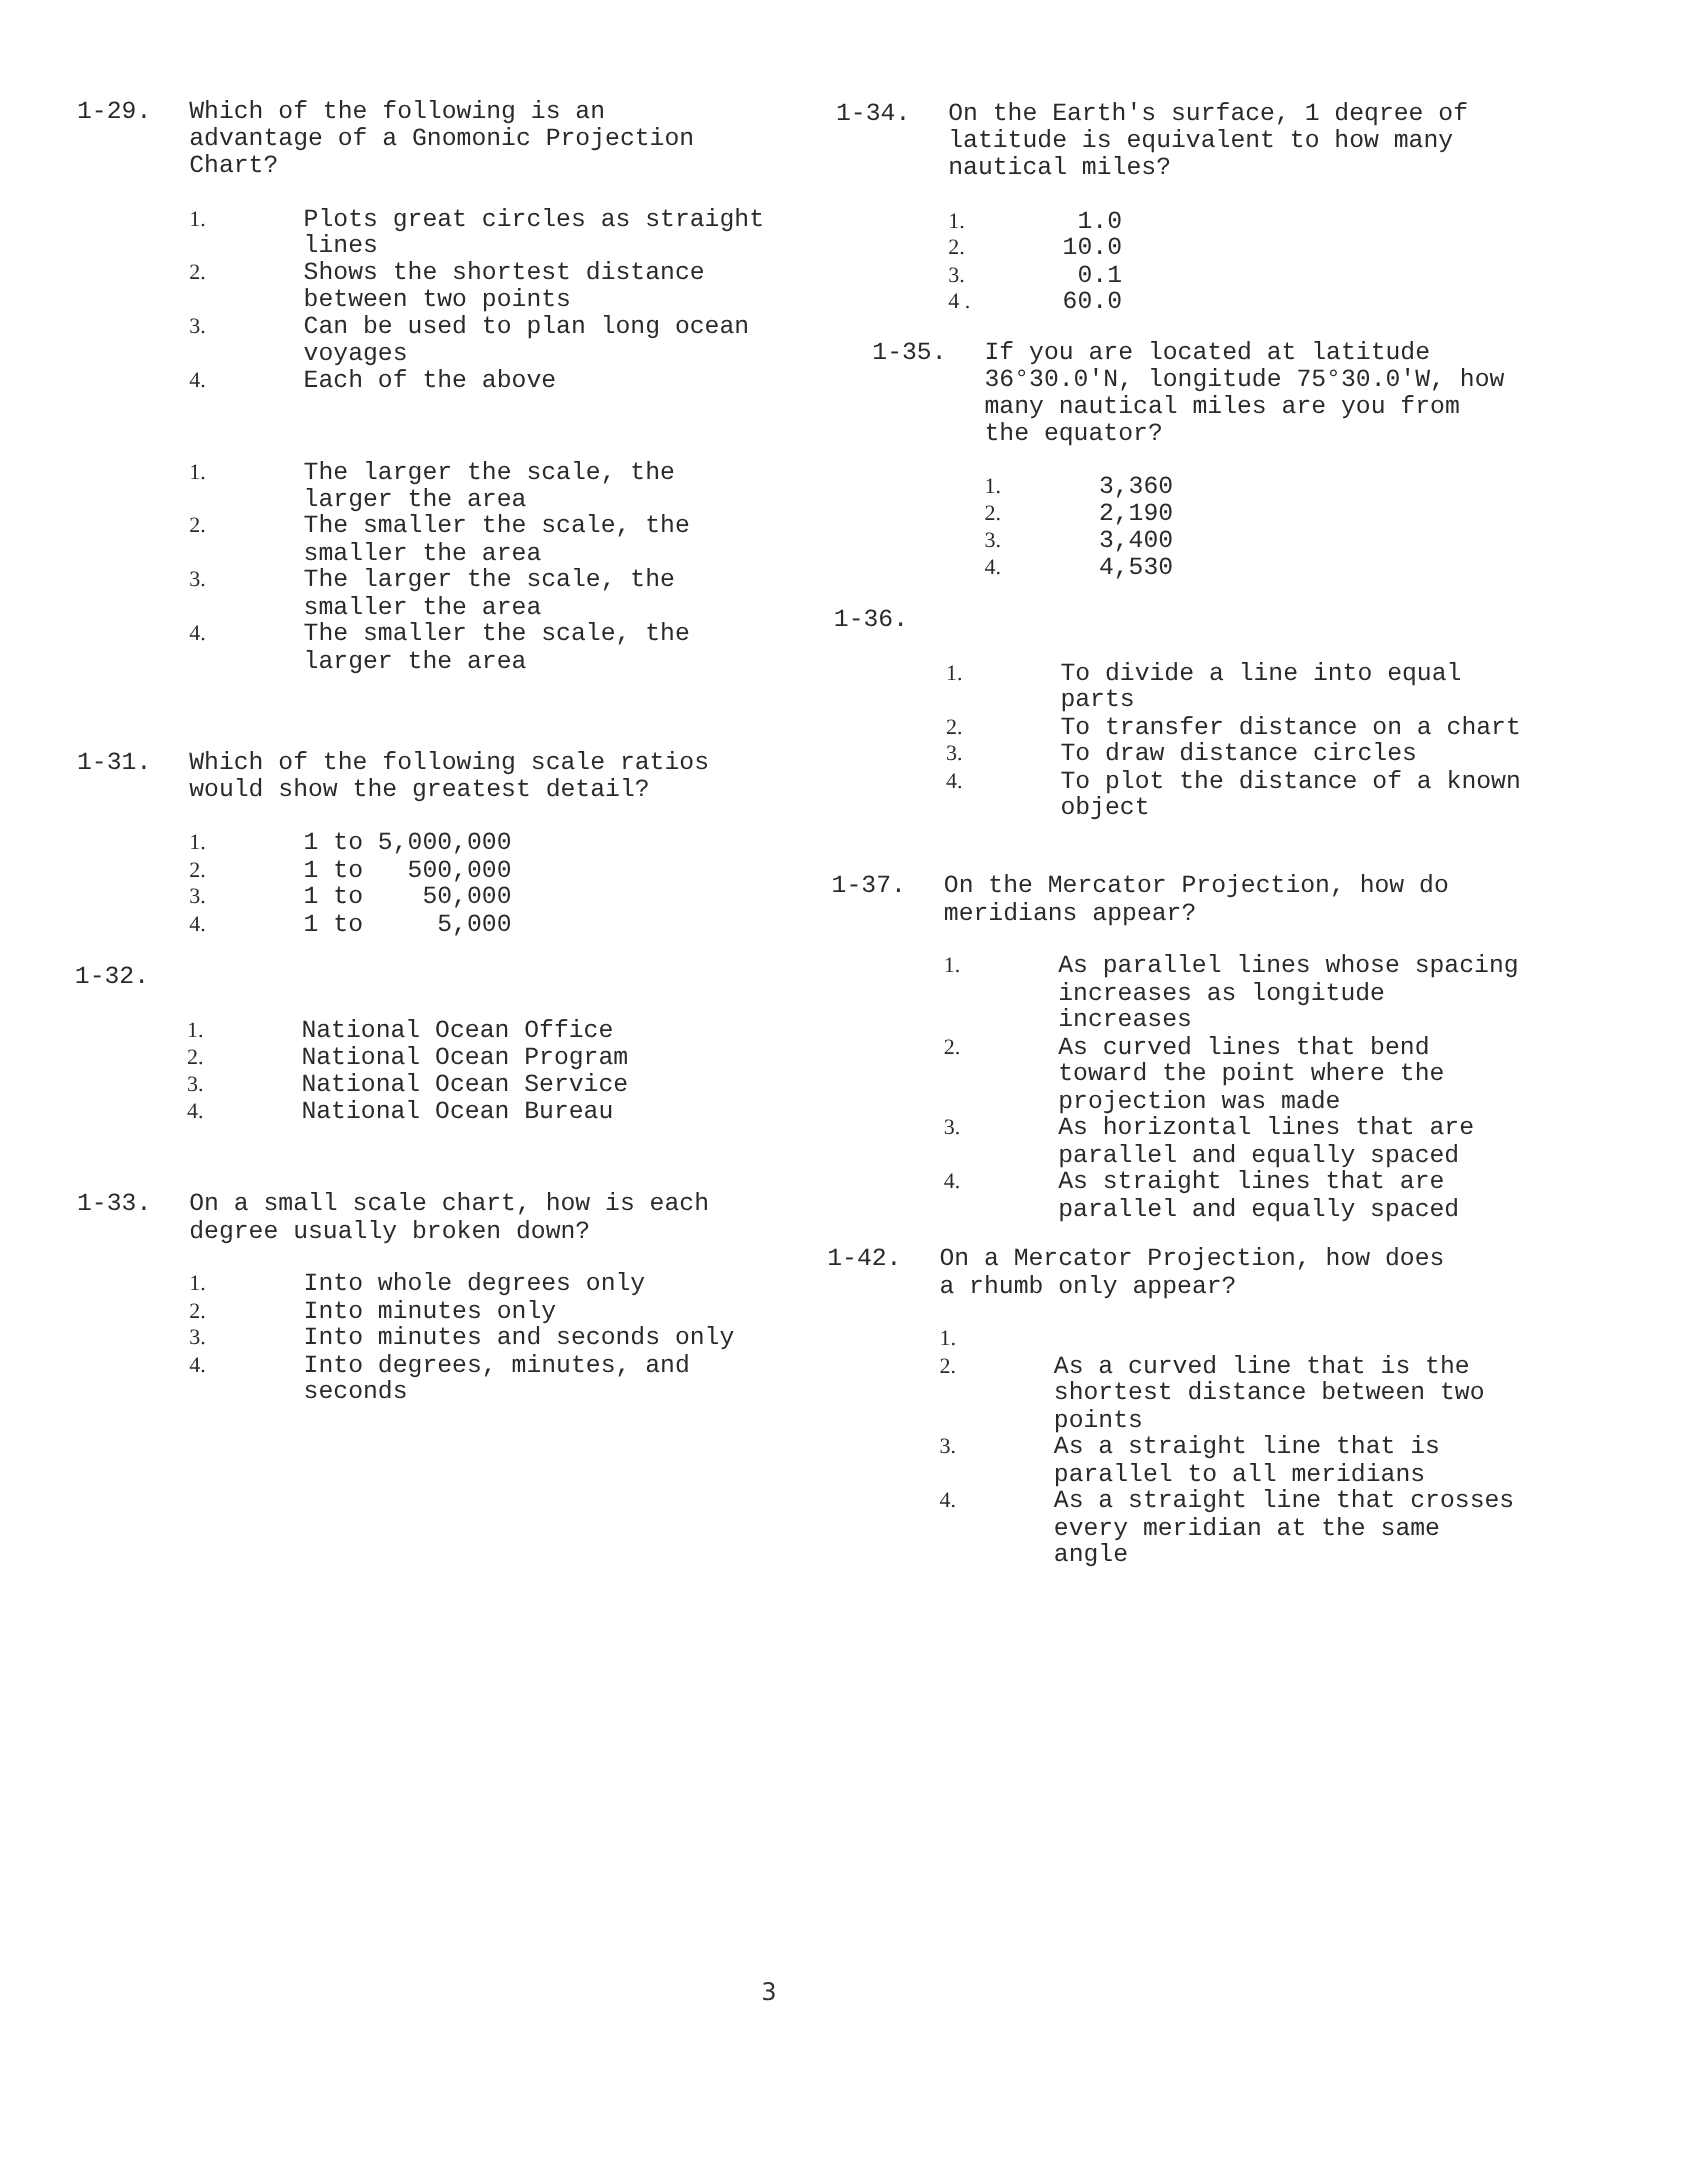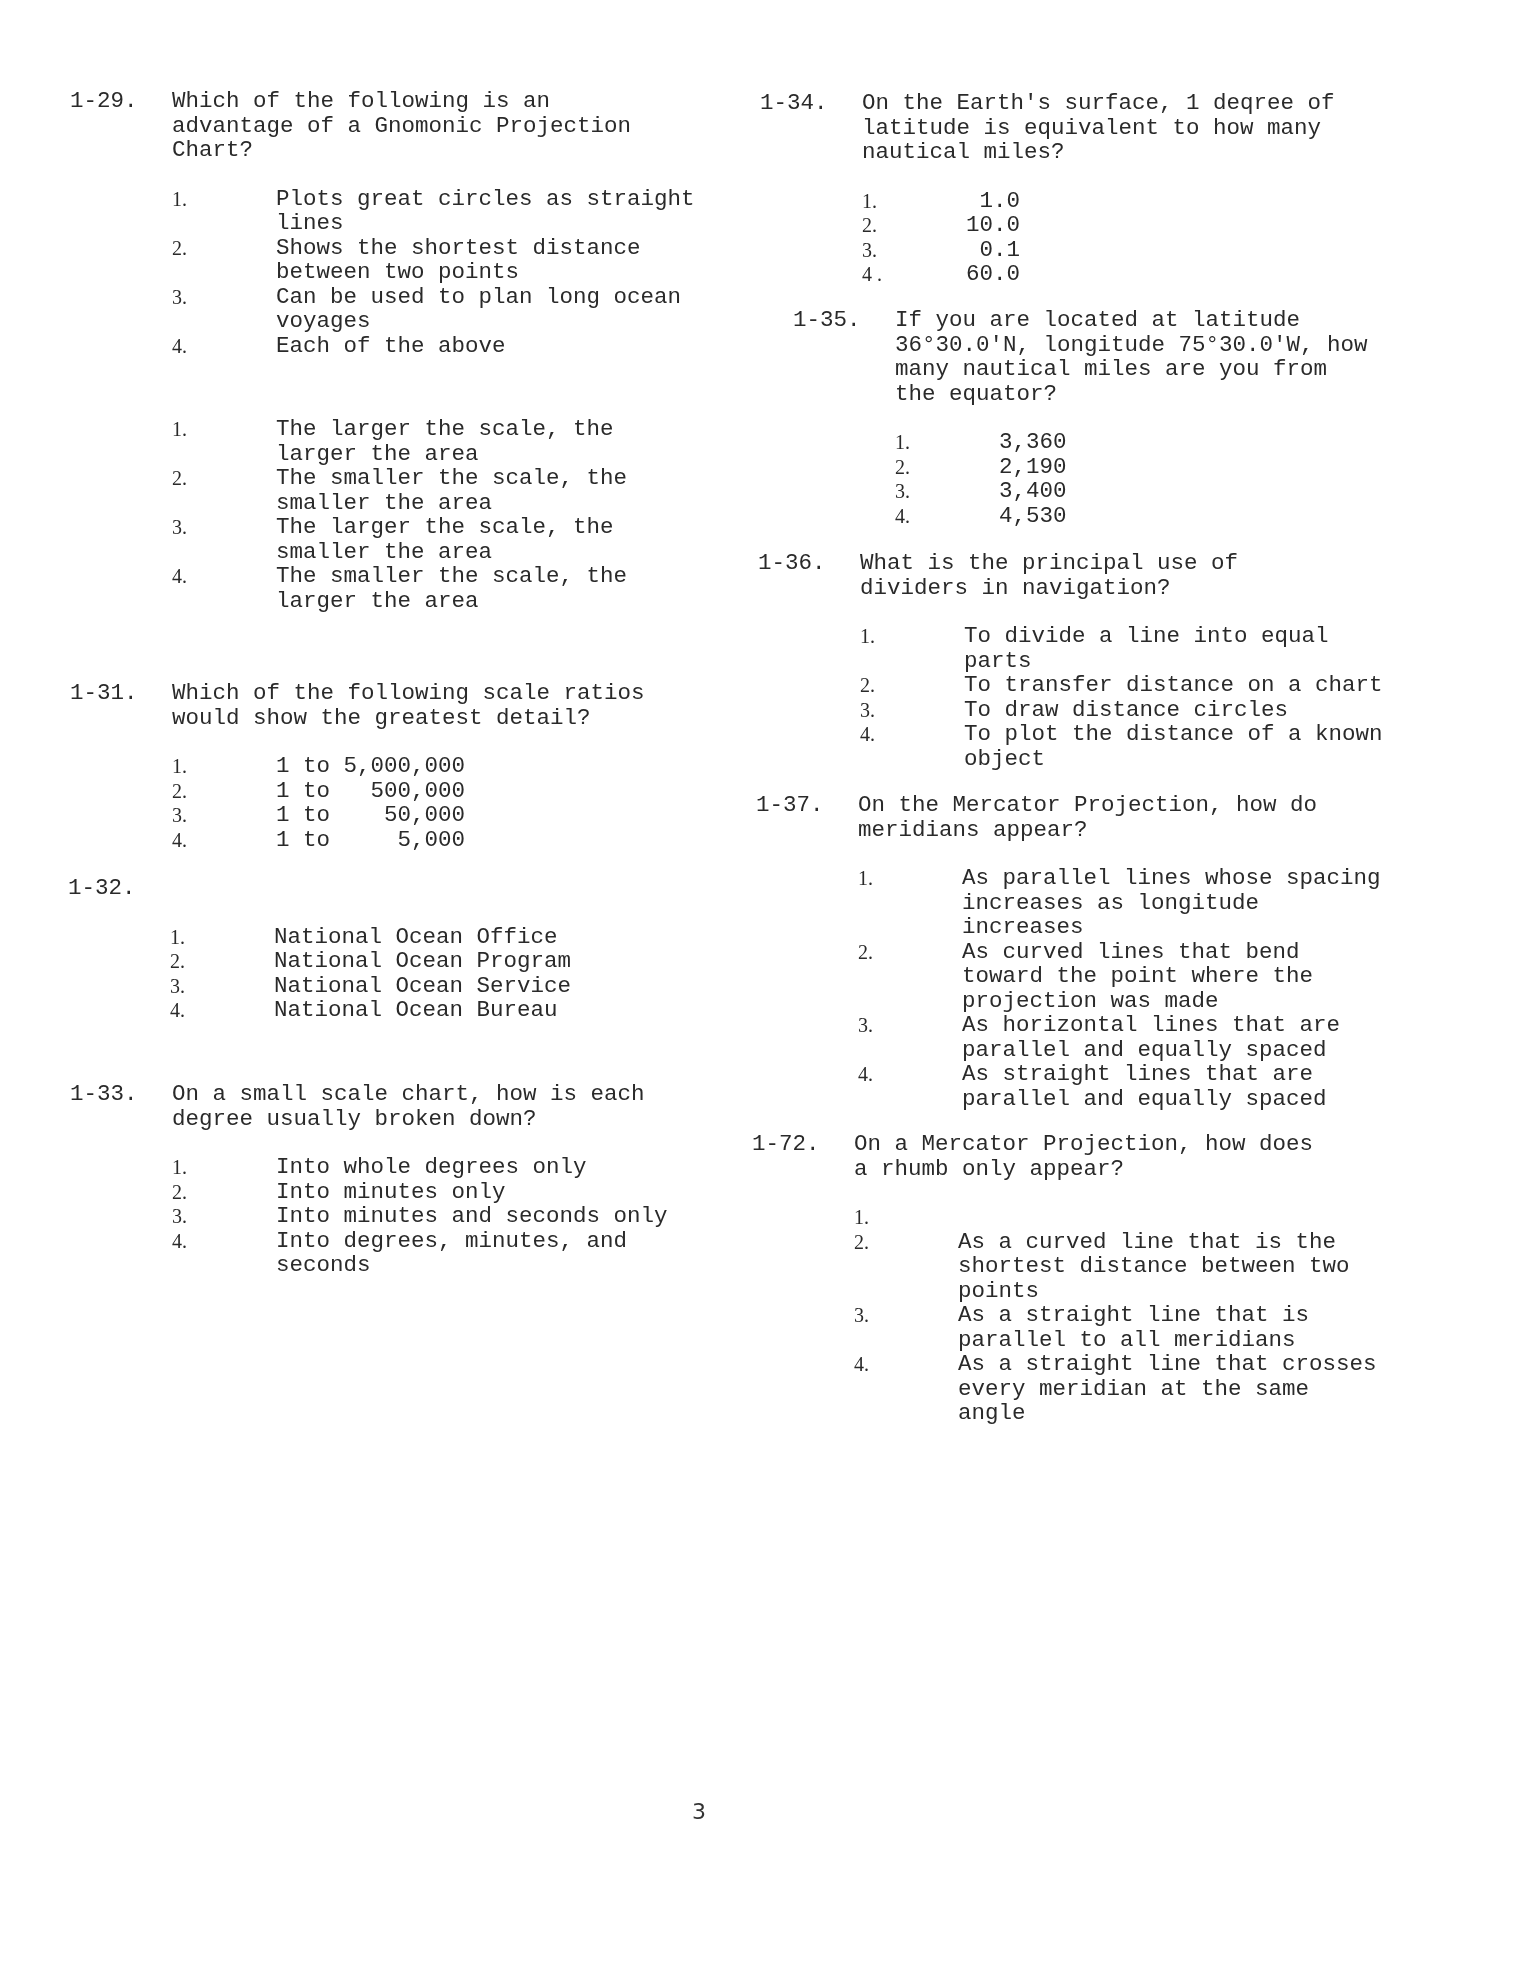--- a/index.html
+++ b/index.html
@@ -259,22 +259,20 @@
       <div class="option">
         <span class="opt-num">4.</span>
         <span class="opt-text">4,530</span>
       </div>
     </div>
   </div>
 
   <div class="question" style="left:758px; top:551px;">
     <div class="q-head">
       <span class="q-num">1-36.</span>
-      <span class="q-text">What is the principal use of
-dividers in navigation?</span>
     </div>
     <div class="options">
       <div class="option">
         <span class="opt-num">1.</span>
         <span class="opt-text">To divide a line into equal
 parts</span>
       </div>
       <div class="option">
         <span class="opt-num">2.</span>
         <span class="opt-text">To transfer distance on a chart</span>
@@ -318,21 +316,21 @@
       <div class="option">
         <span class="opt-num">4.</span>
         <span class="opt-text">As straight lines that are
 parallel and equally spaced</span>
       </div>
     </div>
   </div>
 
   <div class="question" style="left:752px; top:1132px;">
     <div class="q-head">
-      <span class="q-num">1-72.</span>
+      <span class="q-num">1-42.</span>
       <span class="q-text">On a Mercator Projection, how does
 a rhumb only appear?</span>
     </div>
     <div class="options">
       <div class="option">
         <span class="opt-num">1.</span>
       </div>
       <div class="option">
         <span class="opt-num">2.</span>
         <span class="opt-text">As a curved line that is the

